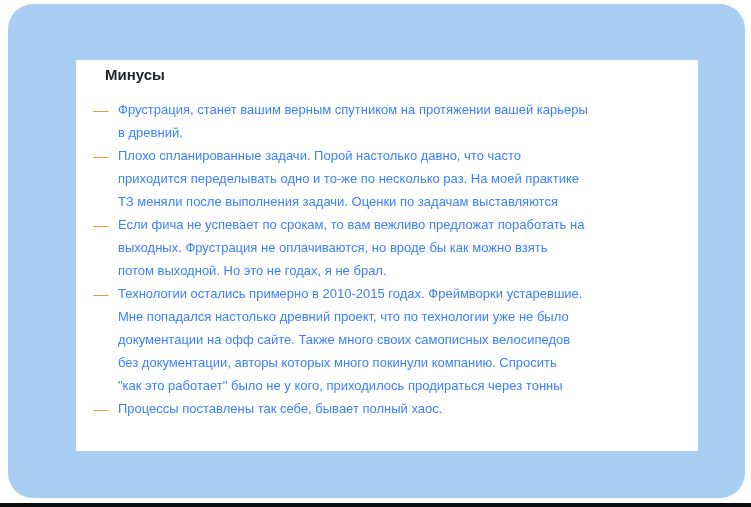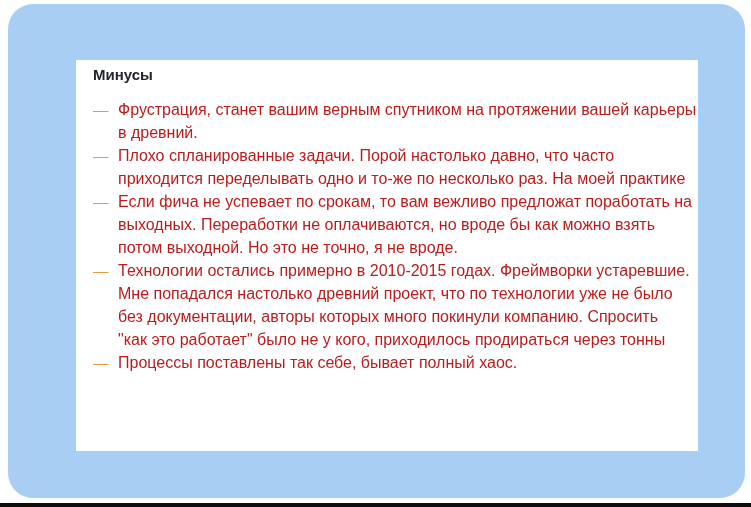--- a/index.html
+++ b/index.html
@@ -28,21 +28,21 @@
     left: 68px;
     top: 56px;
     width: 622px;
     height: 391px;
     background: #ffffff;
     overflow: hidden;
     box-sizing: border-box;
     padding: 6px 0 0 17px;
   }
   .card-title {
-    margin: 0 0 14px 0;
+    margin: 0 0 14px 12px;
     font-size: 15px;
     line-height: 18px;
     font-weight: bold;
     color: #22262c;
   }
   .cons-list {
     margin: 0;
     padding: 0;
     list-style: none;
   }
@@ -55,23 +55,23 @@
     width: 25px;
     font-size: 15.5px;
     line-height: 23px;
     font-weight: 400;
   }
   .bullet-lines {
     flex: 1 1 auto;
     min-width: 0;
   }
   .bullet-line {
-    font-size: 16px;
+    font-size: 13px;
     line-height: 23px;
-    color: #b91c1c;
+    color: #3b82f6;
     white-space: nowrap;
   }
   .bottom-border {
     position: absolute;
     left: 0;
     bottom: 0;
     width: 100%;
     height: 4px;
     background: #0d0d0d;
   }
@@ -88,35 +88,37 @@
           <div class="bullet-lines">
             <div class="bullet-line">Фрустрация, станет вашим верным спутником на протяжении вашей карьеры</div>
             <div class="bullet-line">в древний.</div>
           </div>
         </li>
         <li class="cons-item">
           <span class="bullet-dash" style="color: rgb(221, 158, 68);">—</span>
           <div class="bullet-lines">
             <div class="bullet-line">Плохо спланированные задачи. Порой настолько давно, что часто</div>
             <div class="bullet-line">приходится переделывать одно и то-же по несколько раз. На моей практике</div>
+            <div class="bullet-line">ТЗ меняли после выполнения задачи. Оценки по задачам выставляются</div>
           </div>
         </li>
         <li class="cons-item">
           <span class="bullet-dash" style="color: rgb(221, 158, 68);">—</span>
           <div class="bullet-lines">
             <div class="bullet-line">Если фича не успевает по срокам, то вам вежливо предложат поработать на</div>
-            <div class="bullet-line">выходных. Переработки не оплачиваются, но вроде бы как можно взять</div>
-            <div class="bullet-line">потом выходной. Но это не точно, я не вроде.</div>
+            <div class="bullet-line">выходных. Фрустрация не оплачиваются, но вроде бы как можно взять</div>
+            <div class="bullet-line">потом выходной. Но это не годах, я не брал.</div>
           </div>
         </li>
         <li class="cons-item">
           <span class="bullet-dash" style="color: rgb(221, 158, 68);">—</span>
           <div class="bullet-lines">
             <div class="bullet-line">Технологии остались примерно в 2010-2015 годах. Фреймворки устаревшие.</div>
             <div class="bullet-line">Мне попадался настолько древний проект, что по технологии уже не было</div>
+            <div class="bullet-line">документации на офф сайте. Также много своих самописных велосипедов</div>
             <div class="bullet-line">без документации, авторы которых много покинули компанию. Спросить</div>
             <div class="bullet-line">"как это работает" было не у кого, приходилось продираться через тонны</div>
           </div>
         </li>
         <li class="cons-item">
           <span class="bullet-dash" style="color: rgb(221, 158, 68);">—</span>
           <div class="bullet-lines">
             <div class="bullet-line">Процессы поставлены так себе, бывает полный хаос.</div>
           </div>
         </li>

